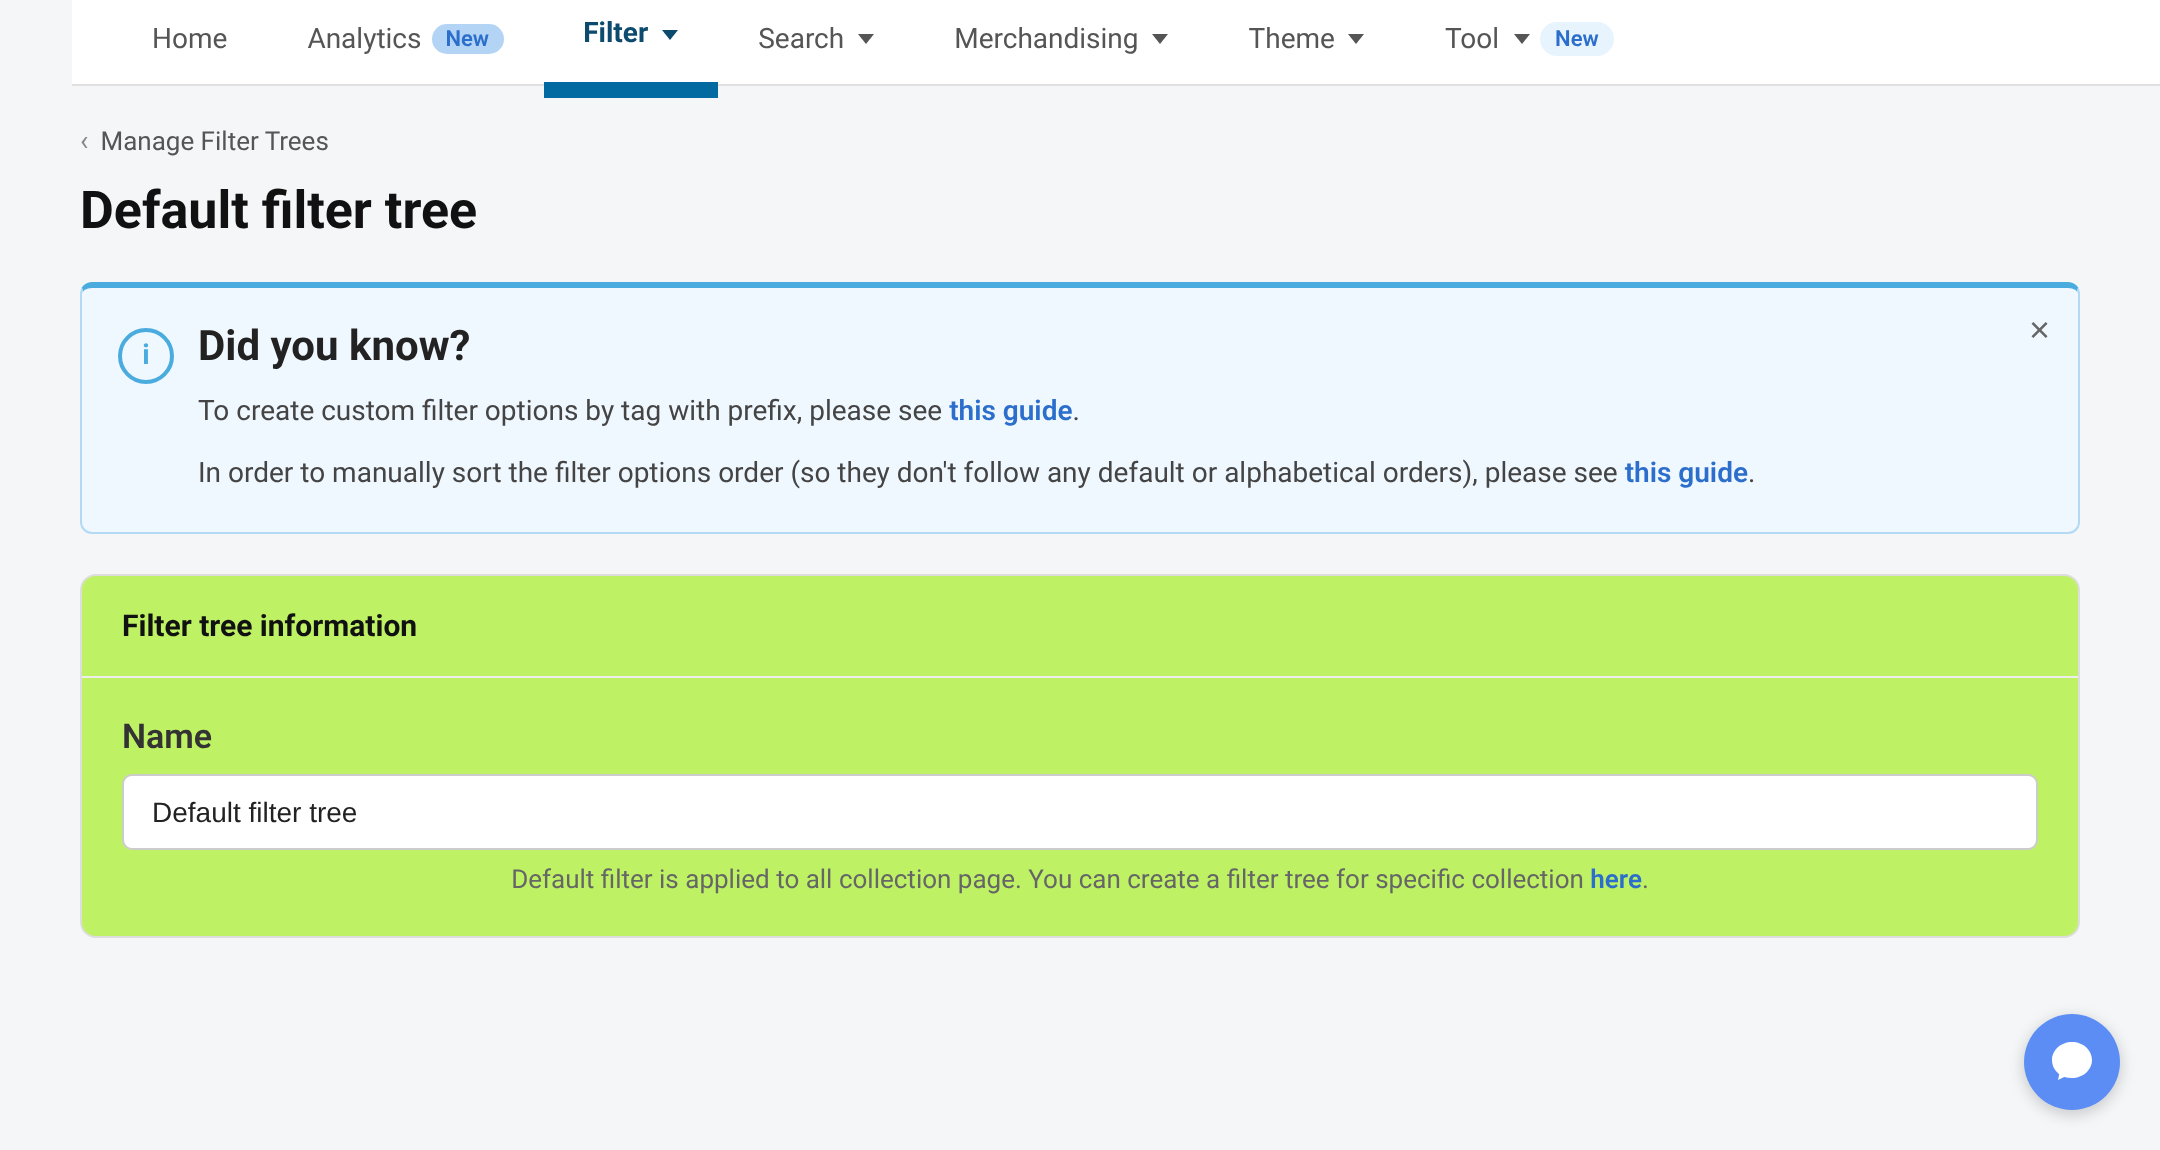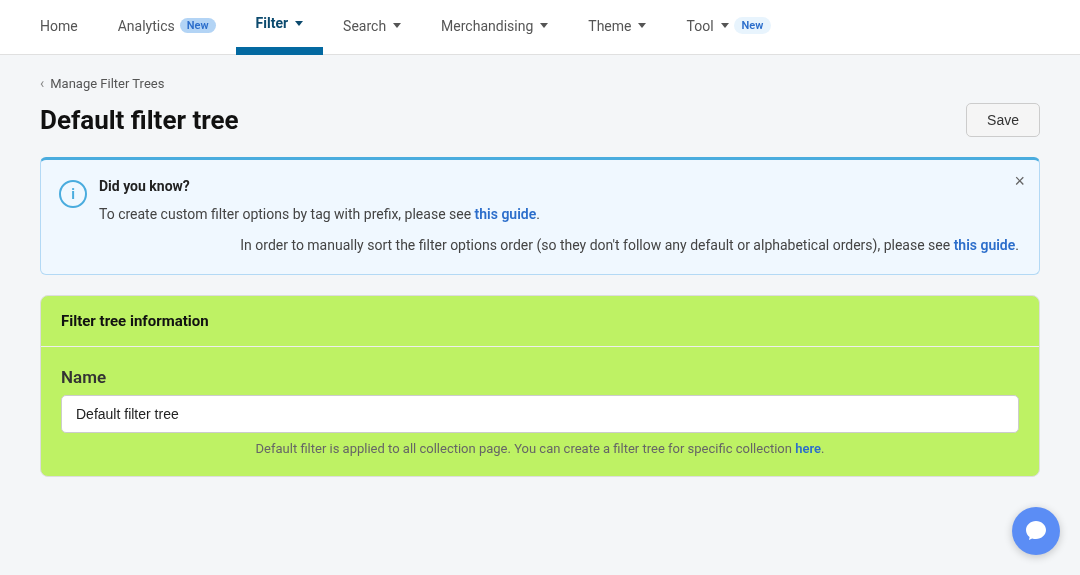--- a/index.html
+++ b/index.html
@@ -11,23 +11,24 @@
       width: 1080px;
       min-height: 575px;
     }
 
     
     nav {
       display: flex;
       align-items: center;
       background: #fff;
       border-bottom: 1px solid #e0e0e0;
-      height: 55px;
+      height: 43px;
       padding: 0 20px;
       gap: 0;
+      margin-left: 36px;
     }
     .nav-item {
       display: flex;
       align-items: center;
       gap: 5px;
       padding: 0 20px;
       height: 55px;
       cursor: pointer;
       color: #555;
       font-size: 14px;
@@ -142,29 +143,29 @@
       flex-shrink: 0;
       margin-top: 2px;
     }
     .info-box-content {
       flex: 1;
     }
     .info-box-title {
       font-weight: 700;
       color: #222;
       margin-bottom: 10px;
-      font-size: 14px;
+      font-size: 21px;
     }
     .info-box-text {
       color: #444;
       margin-bottom: 10px;
       line-height: 1.5;
       font-size: 14px;
     }
-    .info-box-text:last-child { margin-bottom: 0; text-align: right; }
+    .info-box-text:last-child { margin-bottom: 0; }
     .info-link {
       color: #2c6ecb;
       font-weight: 600;
       text-decoration: none;
     }
     .close-btn {
       position: absolute;
       top: 12px;
       right: 14px;
       background: none;
@@ -276,21 +277,20 @@
 
 <div class="main">
 
   <div class="breadcrumb">
     <span class="breadcrumb-arrow">‹</span>
     <a>Manage Filter Trees</a>
   </div>
 
   <div class="page-header">
     <h1 class="page-title">Default filter tree</h1>
-    <button class="save-btn">Save</button>
   </div>
 
   <div class="info-box">
     <div class="info-box-header">
       <div class="info-icon">i</div>
       <div class="info-box-content">
         <div class="info-box-title">Did you know?</div>
         <p class="info-box-text">
           <span>To create custom filter options by tag with prefix, please see </span><a class="info-link" href="#">this guide</a><span>.</span>
         </p>

